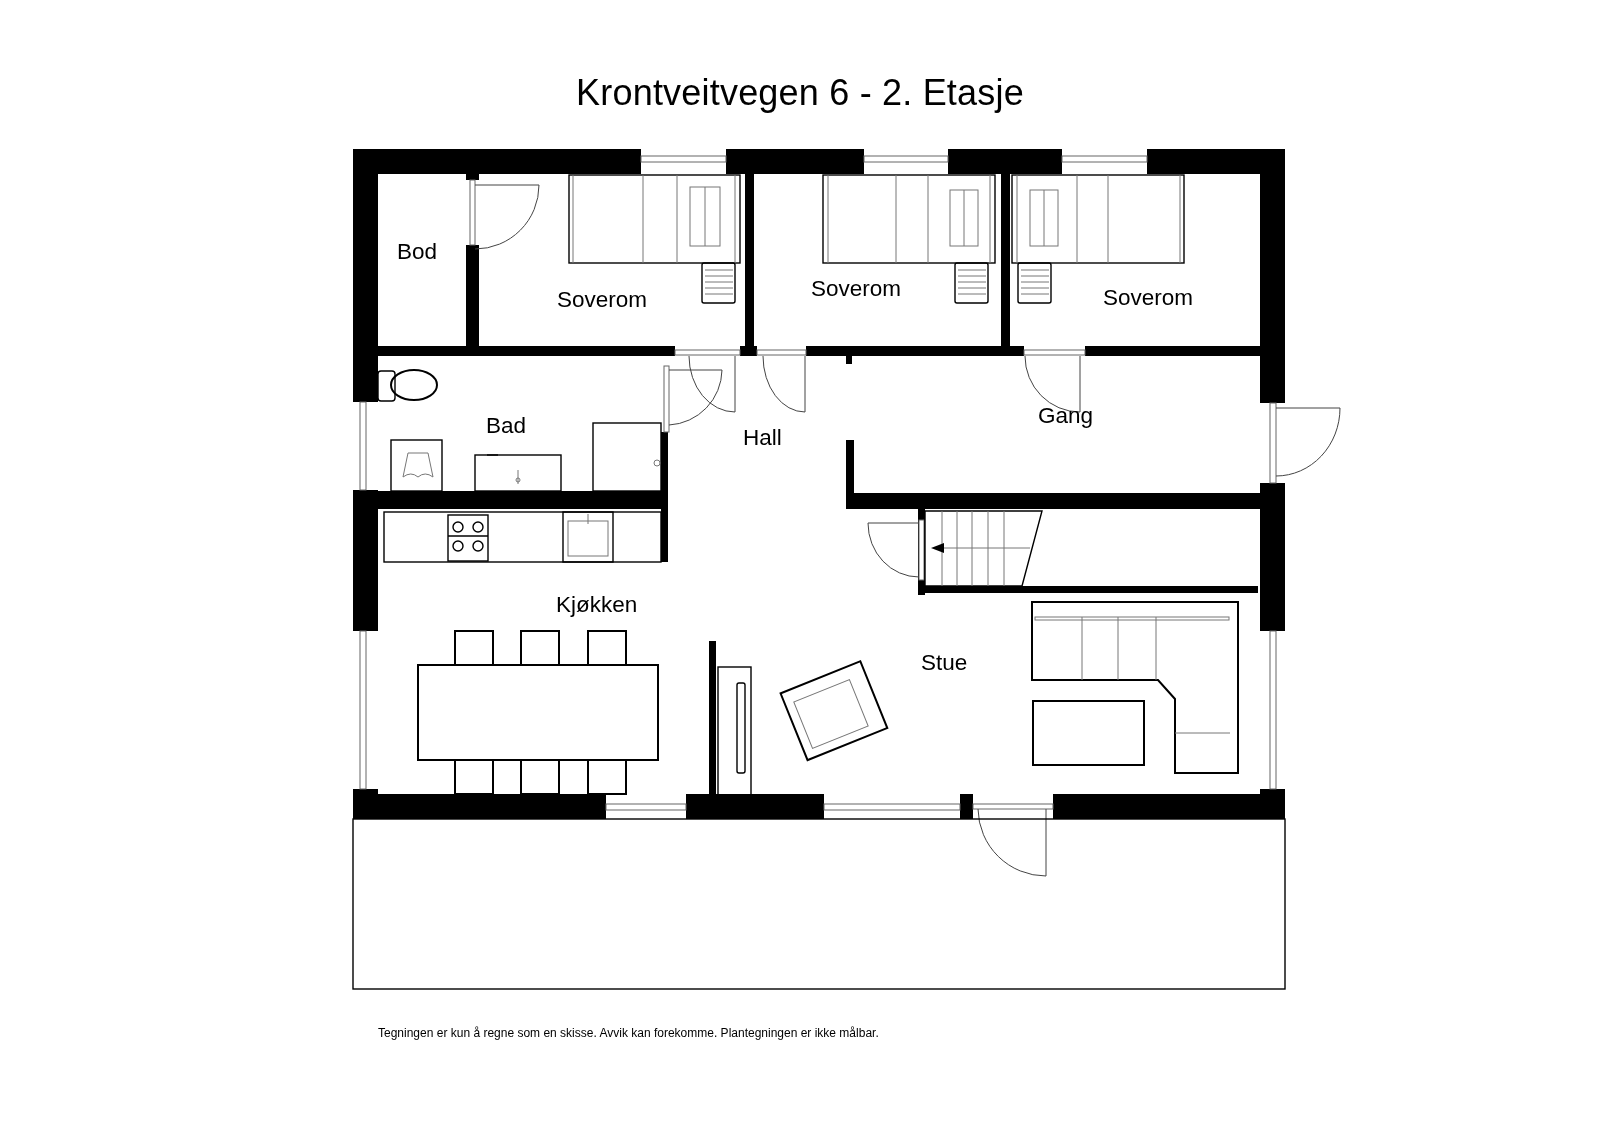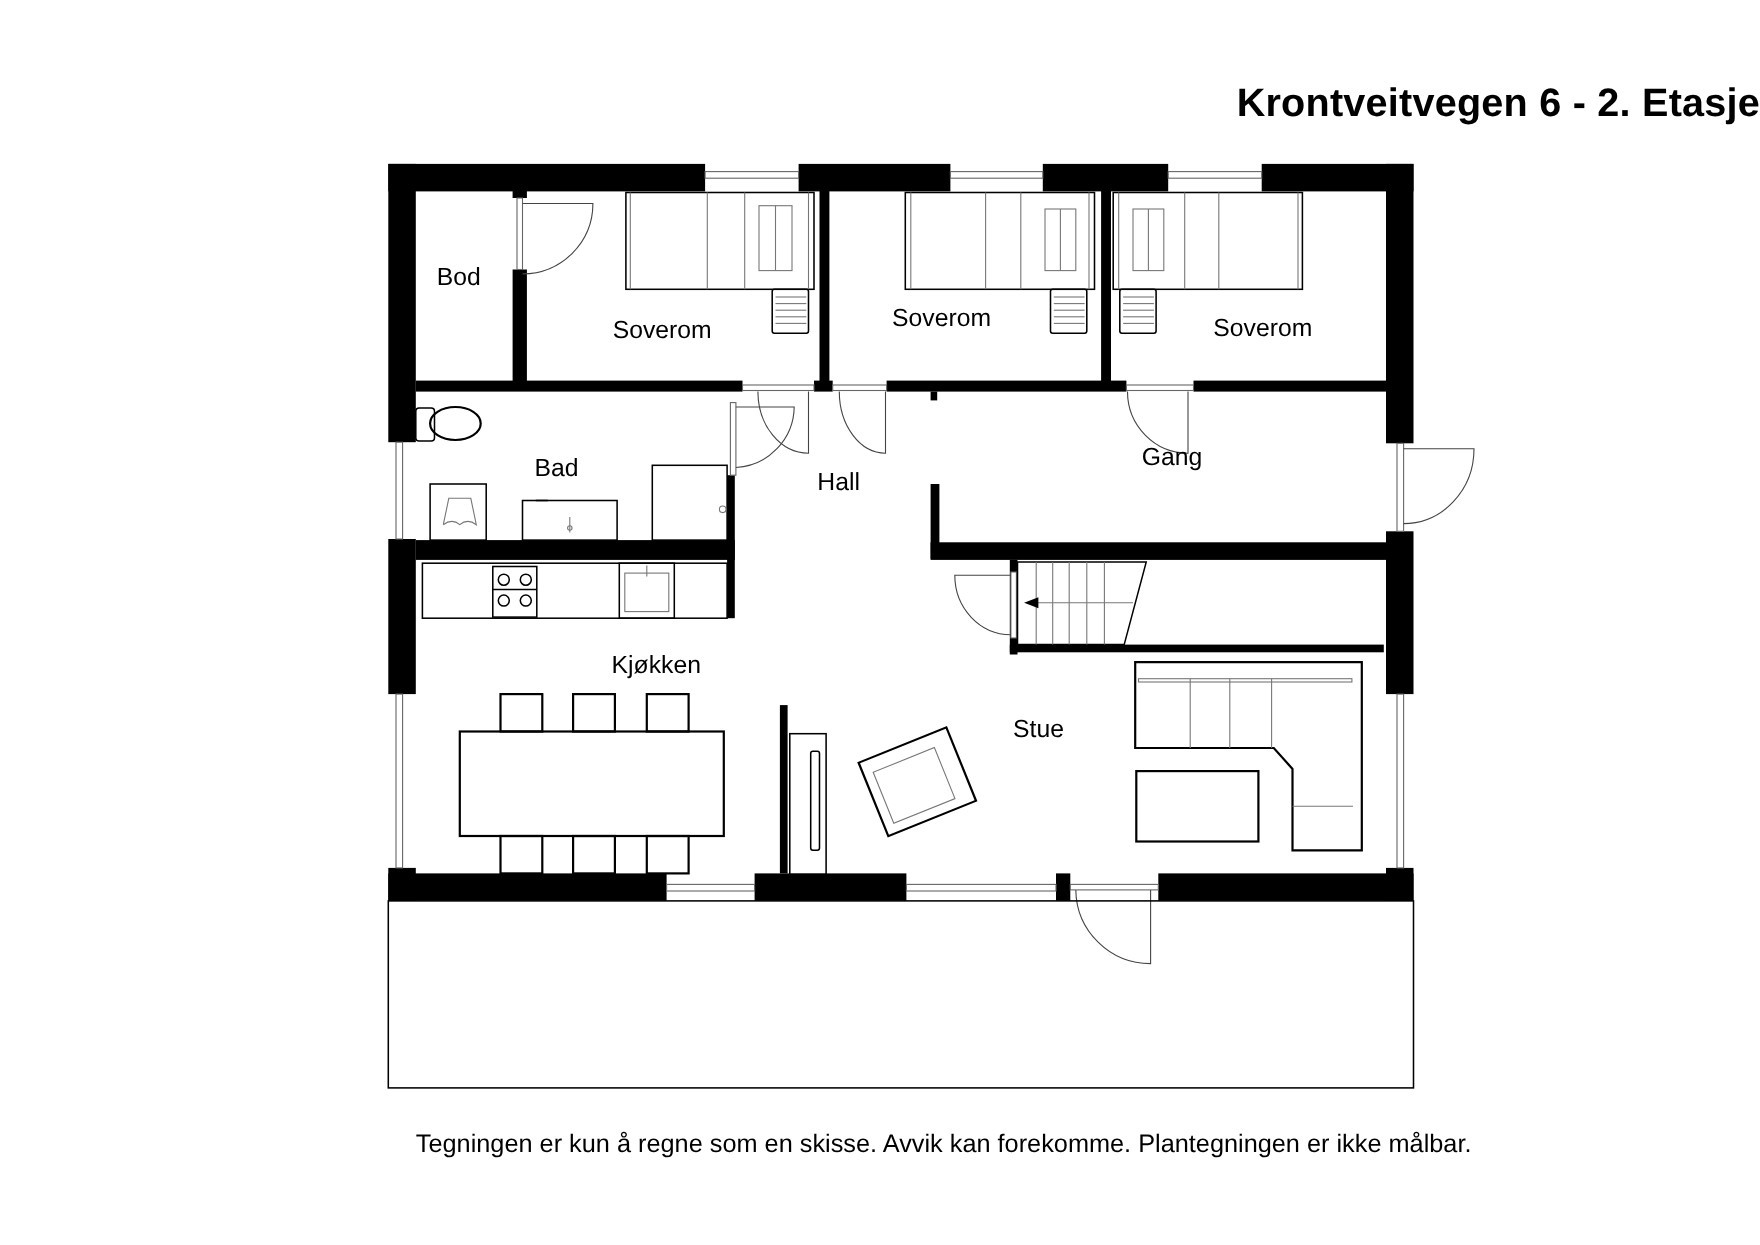--- a/index.html
+++ b/index.html
@@ -1,20 +1,20 @@
 <!DOCTYPE html>
 <html><head>
   <meta charset="utf-8">
   <style>
     html, body { margin: 0; padding: 0; background: #ffffff; }
     body { width: 1600px; height: 1132px; position: relative; overflow: hidden;
            font-family: "Liberation Sans", sans-serif; color: #000; }
-    .title { position: absolute; top: 72px; left: 0; width: 1600px; text-align: right;
-             font-size: 36px; font-weight: bold; letter-spacing: 0.2px; }
-    .footer { position: absolute; top: 1026px; left: 378px; font-size: 23px; }
+    .title { position: absolute; top: 72px; left: 0; width: 1600px; text-align: center;
+             font-size: 36px; font-weight: normal; letter-spacing: 0.2px; }
+    .footer { position: absolute; top: 1026px; left: 378px; font-size: 12px; }
     svg.plan { position: absolute; left: 0; top: 0; }
     .wall { fill: #000; }
     .thin { fill: none; stroke: #000; stroke-width: 1.4; }
     .thin2 { fill: none; stroke: #000; stroke-width: 2; }
     .grey { fill: none; stroke: #777; stroke-width: 1; }
     .arc { fill: none; stroke: #444; stroke-width: 1; }
     .win { fill: #fff; stroke: #666; stroke-width: 1; }
     .room-label { font-family: "Liberation Sans", sans-serif; font-size: 22.5px; fill: #000; }
   </style>
 </head>

